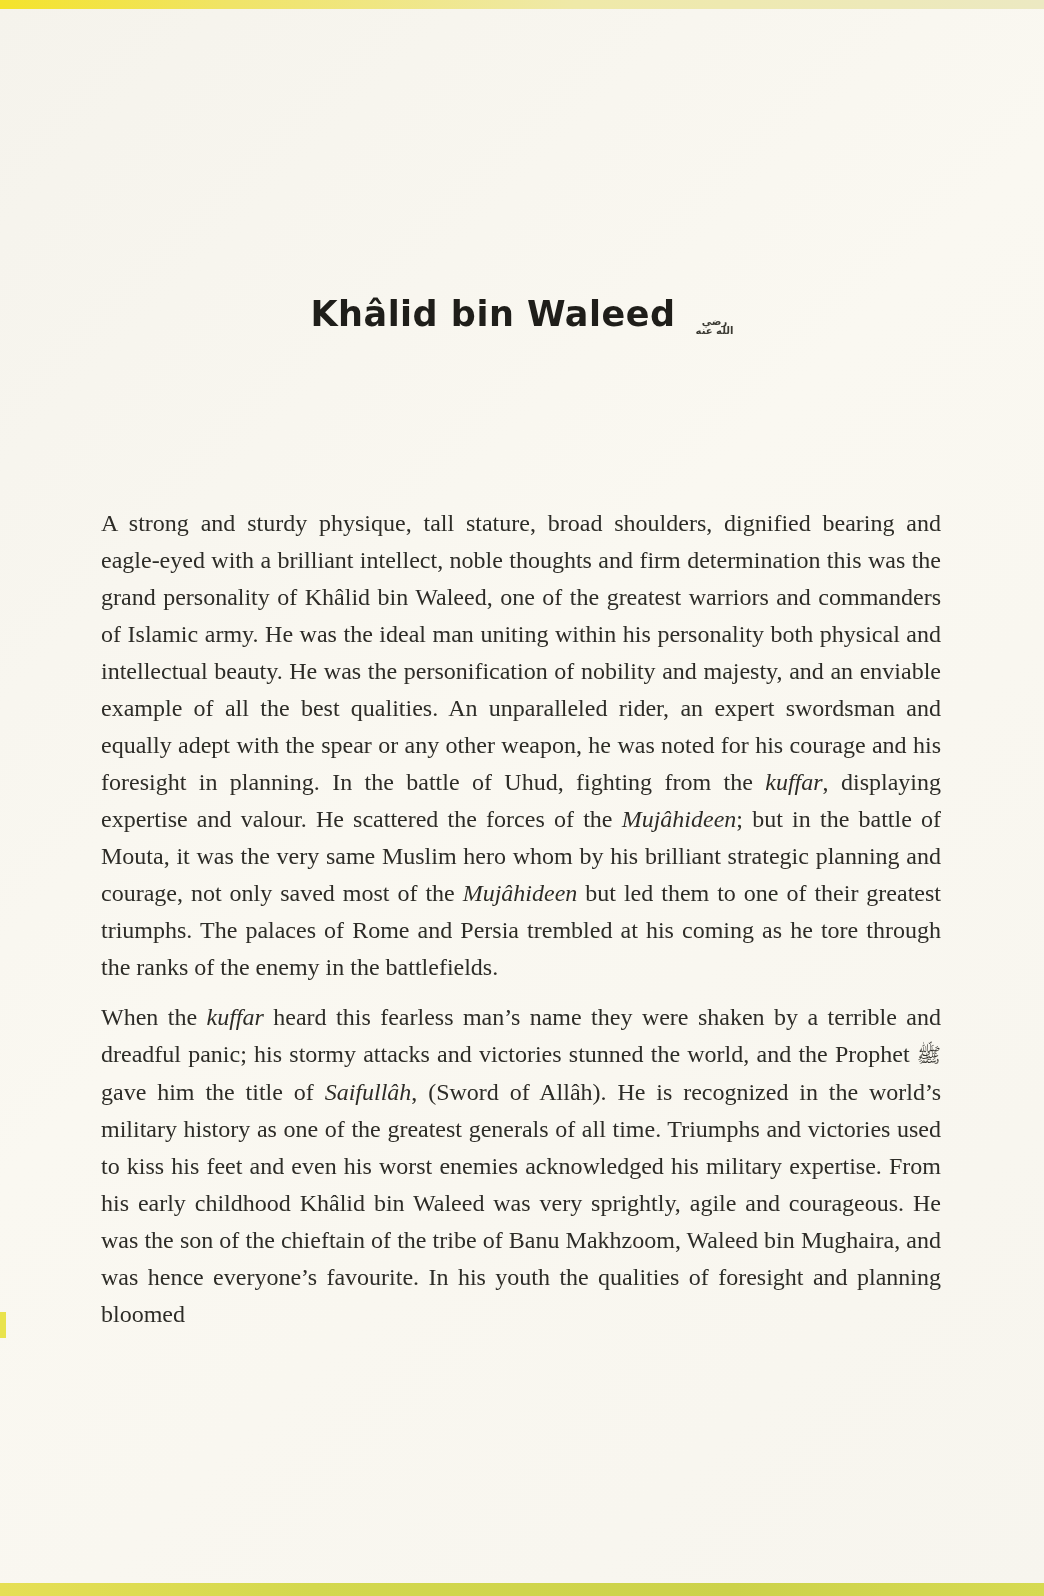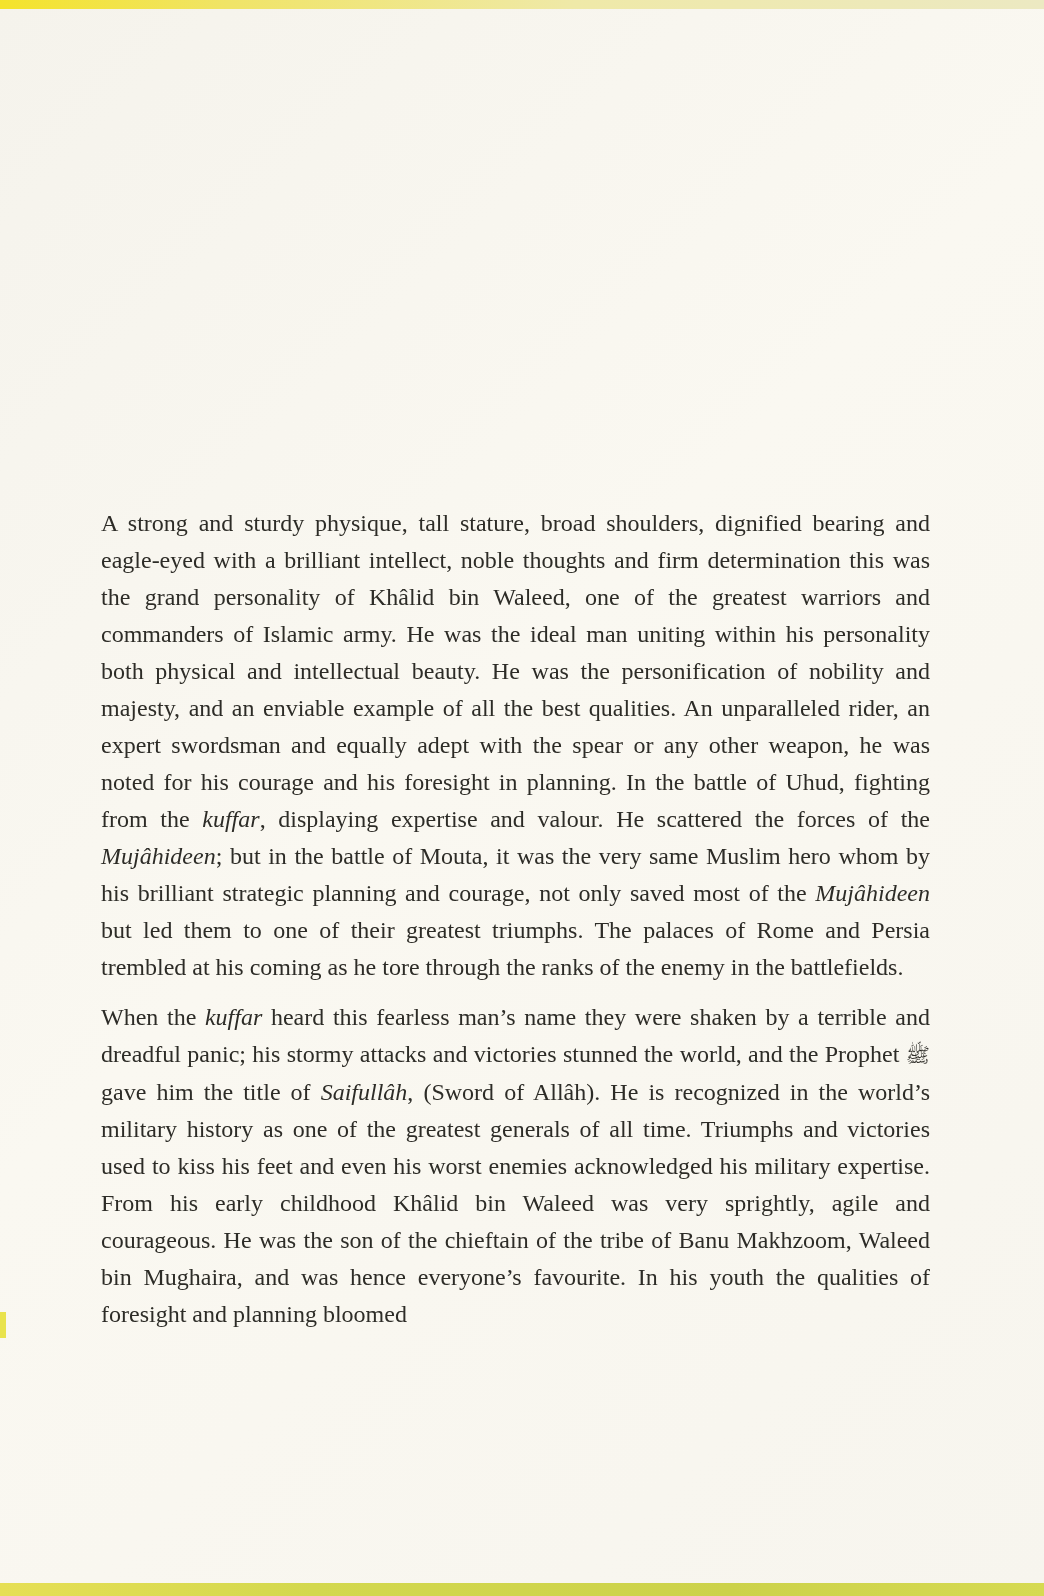--- a/index.html
+++ b/index.html
@@ -69,37 +69,41 @@
     left: 101px;
     top: 505px;
     width: 845px;
     font-family: "Liberation Serif", "DejaVu Serif", serif;
     font-size: 24px;
     line-height: 37px;
     color: #2d2c27;
     text-align: justify;
   }
   .body-text p {
-    margin: 0 16px 13px 0;
+    margin: 0 5px 13px 0;
   }
   .it { font-style: italic; }
   .rg { font-style: normal; }
   .sym {
     font-family: "DejaVu Sans", sans-serif;
     font-size: 20px;
   }
 </style>
 </head>
 <body>
 
 <div class="page">
 
   <div class="edge-top"></div>
   <div class="edge-bottom"></div>
   <div class="edge-left-mark"></div>
 
+  <h1 class="title-row">
+    <span class="title">Khâlid bin Waleed</span>
+    <span class="callig">رضي الله عنه</span>
+  </h1>
 
   <div class="body-text">
     <p><span class="rg">A strong and sturdy physique, tall stature, broad shoulders, dignified bearing and eagle-eyed with a brilliant intellect, noble thoughts and firm determination this was the grand personality of Khâlid bin Waleed, one of the greatest warriors and commanders of Islamic army. He was the ideal man uniting within his personality both physical and intellectual beauty. He was the personification of nobility and majesty, and an enviable example of all the best qualities. An unparalleled rider, an expert swordsman and equally adept with the spear or any other weapon, he was noted for his courage and his foresight in planning. In the battle of Uhud, fighting from the </span><span class="it">kuffar</span><span class="rg">, displaying expertise and valour. He scattered the forces of the </span><span class="it">Mujâhideen</span><span class="rg">; but in the battle of Mouta, it was the very same Muslim hero whom by his brilliant strategic planning and courage, not only saved most of the </span><span class="it">Mujâhideen</span><span class="rg"> but led them to one of their greatest triumphs. The palaces of Rome and Persia trembled at his coming as he tore through the ranks of the enemy in the battlefields.</span></p>
     <p><span class="rg">When the </span><span class="it">kuffar</span><span class="rg"> heard this fearless man’s name they were shaken by a terrible and dreadful panic; his stormy attacks and victories stunned the world, and the Prophet </span><span class="sym">ﷺ</span><span class="rg"> gave him the title of </span><span class="it">Saifullâh</span><span class="rg">, (Sword of Allâh). He is recognized in the world’s military history as one of the greatest generals of all time. Triumphs and victories used to kiss his feet and even his worst enemies acknowledged his military expertise. From his early childhood Khâlid bin Waleed was very sprightly, agile and courageous. He was the son of the chieftain of the tribe of Banu Makhzoom, Waleed bin Mughaira, and was hence everyone’s favourite. In his youth the qualities of foresight and planning bloomed</span></p>
   </div>
 
 </div>
 
 </body></html>

